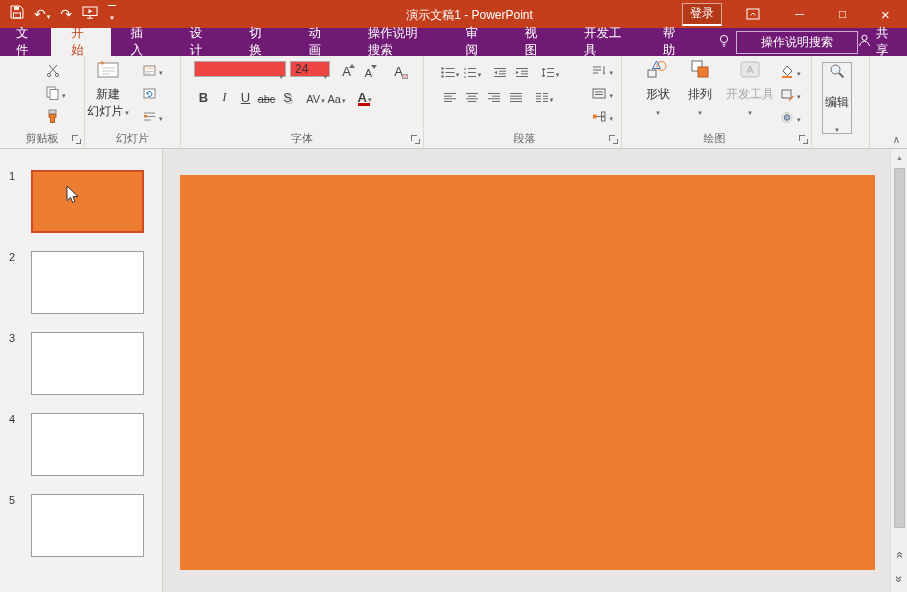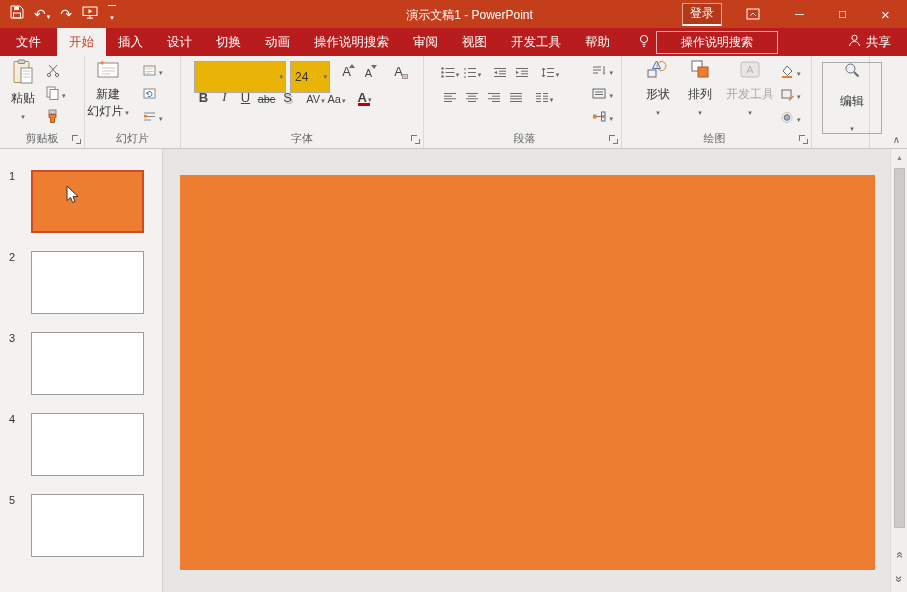--- a/index.html
+++ b/index.html
@@ -15,40 +15,40 @@
   .crt-w::after{content:"▾";color:#fff;font-size:7px;}
   .qat-custom{display:flex;flex-direction:column;align-items:center;line-height:1;}
   .qat-custom .bar{width:8px;height:0;border-top:1px solid #fff;margin-bottom:1px;}
   .tb-title{position:absolute;left:50%;top:7px;transform:translateX(-50%);font-size:12px;white-space:nowrap;margin-left:16px;}
   .tb-right{position:absolute;right:0;top:0;height:28px;display:flex;align-items:center;}
   .login{font-size:12px;padding:1px 7px 2px;border:1px solid rgba(255,255,255,.55);border-bottom:2px solid #fff;margin-right:24px;background:rgba(0,0,0,.08);}
   .rdo{margin-right:18px;display:flex;align-items:center;}
   .win-ctl{width:43px;height:28px;display:flex;align-items:center;justify-content:center;font-size:12px;color:#fff;}
 
   
-  .tabrow{position:absolute;left:0;top:28px;width:100%;height:28px;background:#b91c1c;display:flex;align-items:stretch;color:#fff;font-size:12.5px;justify-content:space-between;}
+  .tabrow{position:absolute;left:0;top:28px;width:100%;height:28px;background:#701a75;display:flex;align-items:stretch;color:#fff;font-size:12.5px;justify-content:space-between;}
   .file-tab{padding:0 16px;display:flex;align-items:center;}
-  .tab{padding:0 12px;display:flex;align-items:center;}
+  .tab{padding:0 20px;display:flex;align-items:center;}
   .tab.active{background:#F2F1F0;color:#C43E1C;}
   .tellme{display:flex;align-items:center;gap:6px;margin-left:16px;}
   .tellme .box{border:1px solid rgba(255,255,255,.65);padding:2px 24px;font-size:12px;white-space:nowrap;}
   .share{margin-left:auto;margin-right:16px;display:flex;align-items:center;gap:5px;font-size:12.5px;}
 
   
   .ribbon{position:absolute;left:0;top:56px;width:100%;height:93px;background:#F2F1F0;border-bottom:1px solid #C9C6C3;}
   .grp{position:absolute;top:0;height:92px;border-right:1px solid #DCD9D5;}
   .grp-label{position:absolute;bottom:2px;left:0;right:0;text-align:center;font-size:11px;color:#666;white-space:nowrap;}
   .dlg{position:absolute;right:3px;bottom:4px;width:9px;height:9px;}
   .dlg::before{content:"";position:absolute;left:0;top:0;width:5px;height:5px;border-left:1px solid #777;border-top:1px solid #777;}
   .dlg::after{content:"";position:absolute;right:0;bottom:0;width:4px;height:4px;border-right:1px solid #777;border-bottom:1px solid #777;}
   .bigbtn{position:absolute;top:3px;height:68px;display:flex;flex-direction:column;align-items:center;justify-content:flex-start;gap:2px;font-size:12px;color:#333;text-align:center;line-height:1.25;}
   .crt::after{content:"▾";font-size:7px;color:#666;line-height:1;}
   .minicol{position:absolute;display:flex;flex-direction:column;gap:5px;}
   .mini{height:18px;display:flex;align-items:center;gap:3px;}
-  .combo{position:absolute;height:32px;background:#eab308;border:1px solid #ABABAB;display:flex;align-items:center;font-size:12px;color:#333;padding:0 14px 0 4px;}
+  .combo{position:absolute;height:16px;background:#ef4444;border:1px solid #ABABAB;display:flex;align-items:center;font-size:12px;color:#333;padding:0 14px 0 4px;}
   .combo .cv{flex:1;}
   .combo .crt{position:absolute;right:2px;top:6px;}
   .fbtn{min-width:19px;height:20px;display:flex;align-items:flex-end;justify-content:center;font-size:13px;color:#444;padding-bottom:2px;position:relative;}
   .fbtn.b{font-weight:bold;}
   .fbtn.i{font-style:italic;font-family:"Liberation Serif","DejaVu Serif",serif;}
   .fbtn.u{text-decoration:underline;}
   .fbtn.strike{font-size:11px;text-decoration:line-through;}
   .fbtn.shadow{text-shadow:1.5px 1.5px 1px #B5B3B1;}
   .fbtn.sm{font-size:11px;}
   .clrbar{position:absolute;left:3px;bottom:1px;width:12px;height:3px;background:#C00000;}
@@ -165,30 +165,20 @@
             <circle cx="6.5" cy="3.8" r="2.6" fill="none" stroke="#fff"></circle>
             <path d="M1.5 12c.5-3 2.5-4.5 5-4.5s4.5 1.5 5 4.5" fill="none" stroke="#fff"></path>
           </svg></span>
       <span>共享</span>
     </div>
   </div>
 
   <div class="ribbon">
 
     <div class="grp" style="left:0;width:85px">
-      <div class="bigbtn" style="left:3px;width:40px">
-        <span><svg width="22" height="26" viewBox="0 0 22 26">
-              <rect x="2" y="2.5" width="15" height="21" rx="1" fill="#F6EBD8" stroke="#B08D57"></rect>
-              <rect x="6" y="1" width="7" height="3.5" rx="1" fill="#D8D6D4" stroke="#8A8886"></rect>
-              <rect x="9" y="9" width="11" height="15" fill="#fff" stroke="#8A8886"></rect>
-              <path d="M11 12h7M11 15h7M11 18h7" stroke="#C8C6C4"></path>
-            </svg></span>
-        <span>粘贴</span>
-        <span class="crt"></span>
-      </div>
       <div class="minicol" style="left:46px;top:5px">
         <span class="mini">
             <svg width="14" height="14" viewBox="0 0 14 14">
               <path d="M3 2l8 9M11 2L3 11" stroke="#6B6B6B" fill="none"></path>
               <circle cx="3" cy="12" r="1.6" fill="none" stroke="#6B6B6B"></circle>
               <circle cx="11" cy="12" r="1.6" fill="none" stroke="#6B6B6B"></circle>
             </svg>
           </span>
         <span class="mini">
             <svg width="13" height="14" viewBox="0 0 13 14">
@@ -438,21 +428,21 @@
               <circle cx="7" cy="6.5" r="2.8" fill="#9AB6D8" stroke="#6b6b6b"></circle>
             </svg>
             <i class="crt"></i>
           </span>
       </div>
       <span class="grp-label">绘图</span>
       <span class="dlg"></span>
     </div>
 
     <div class="grp" style="left:812px;width:58px">
-      <div class="bigbtn" style="left:10px;width:60px;top:6px;height:72px;border:1px solid #ABABAB;justify-content:center;gap:11px">
+      <div class="bigbtn" style="left:10px;width:30px;top:6px;height:72px;border:1px solid #ABABAB;justify-content:space-between;gap:11px">
         <span><svg width="17" height="17" viewBox="0 0 17 17">
               <circle cx="6.5" cy="6.5" r="4.5" fill="#EAF3FB" stroke="#6b6b6b"></circle>
               <path d="M10 10l4.5 4.5" stroke="#6b6b6b" stroke-width="2"></path>
             </svg></span>
         <span>编辑</span>
         <span class="crt"></span>
       </div>
     </div>
 
     <span class="collapse">∧</span>

